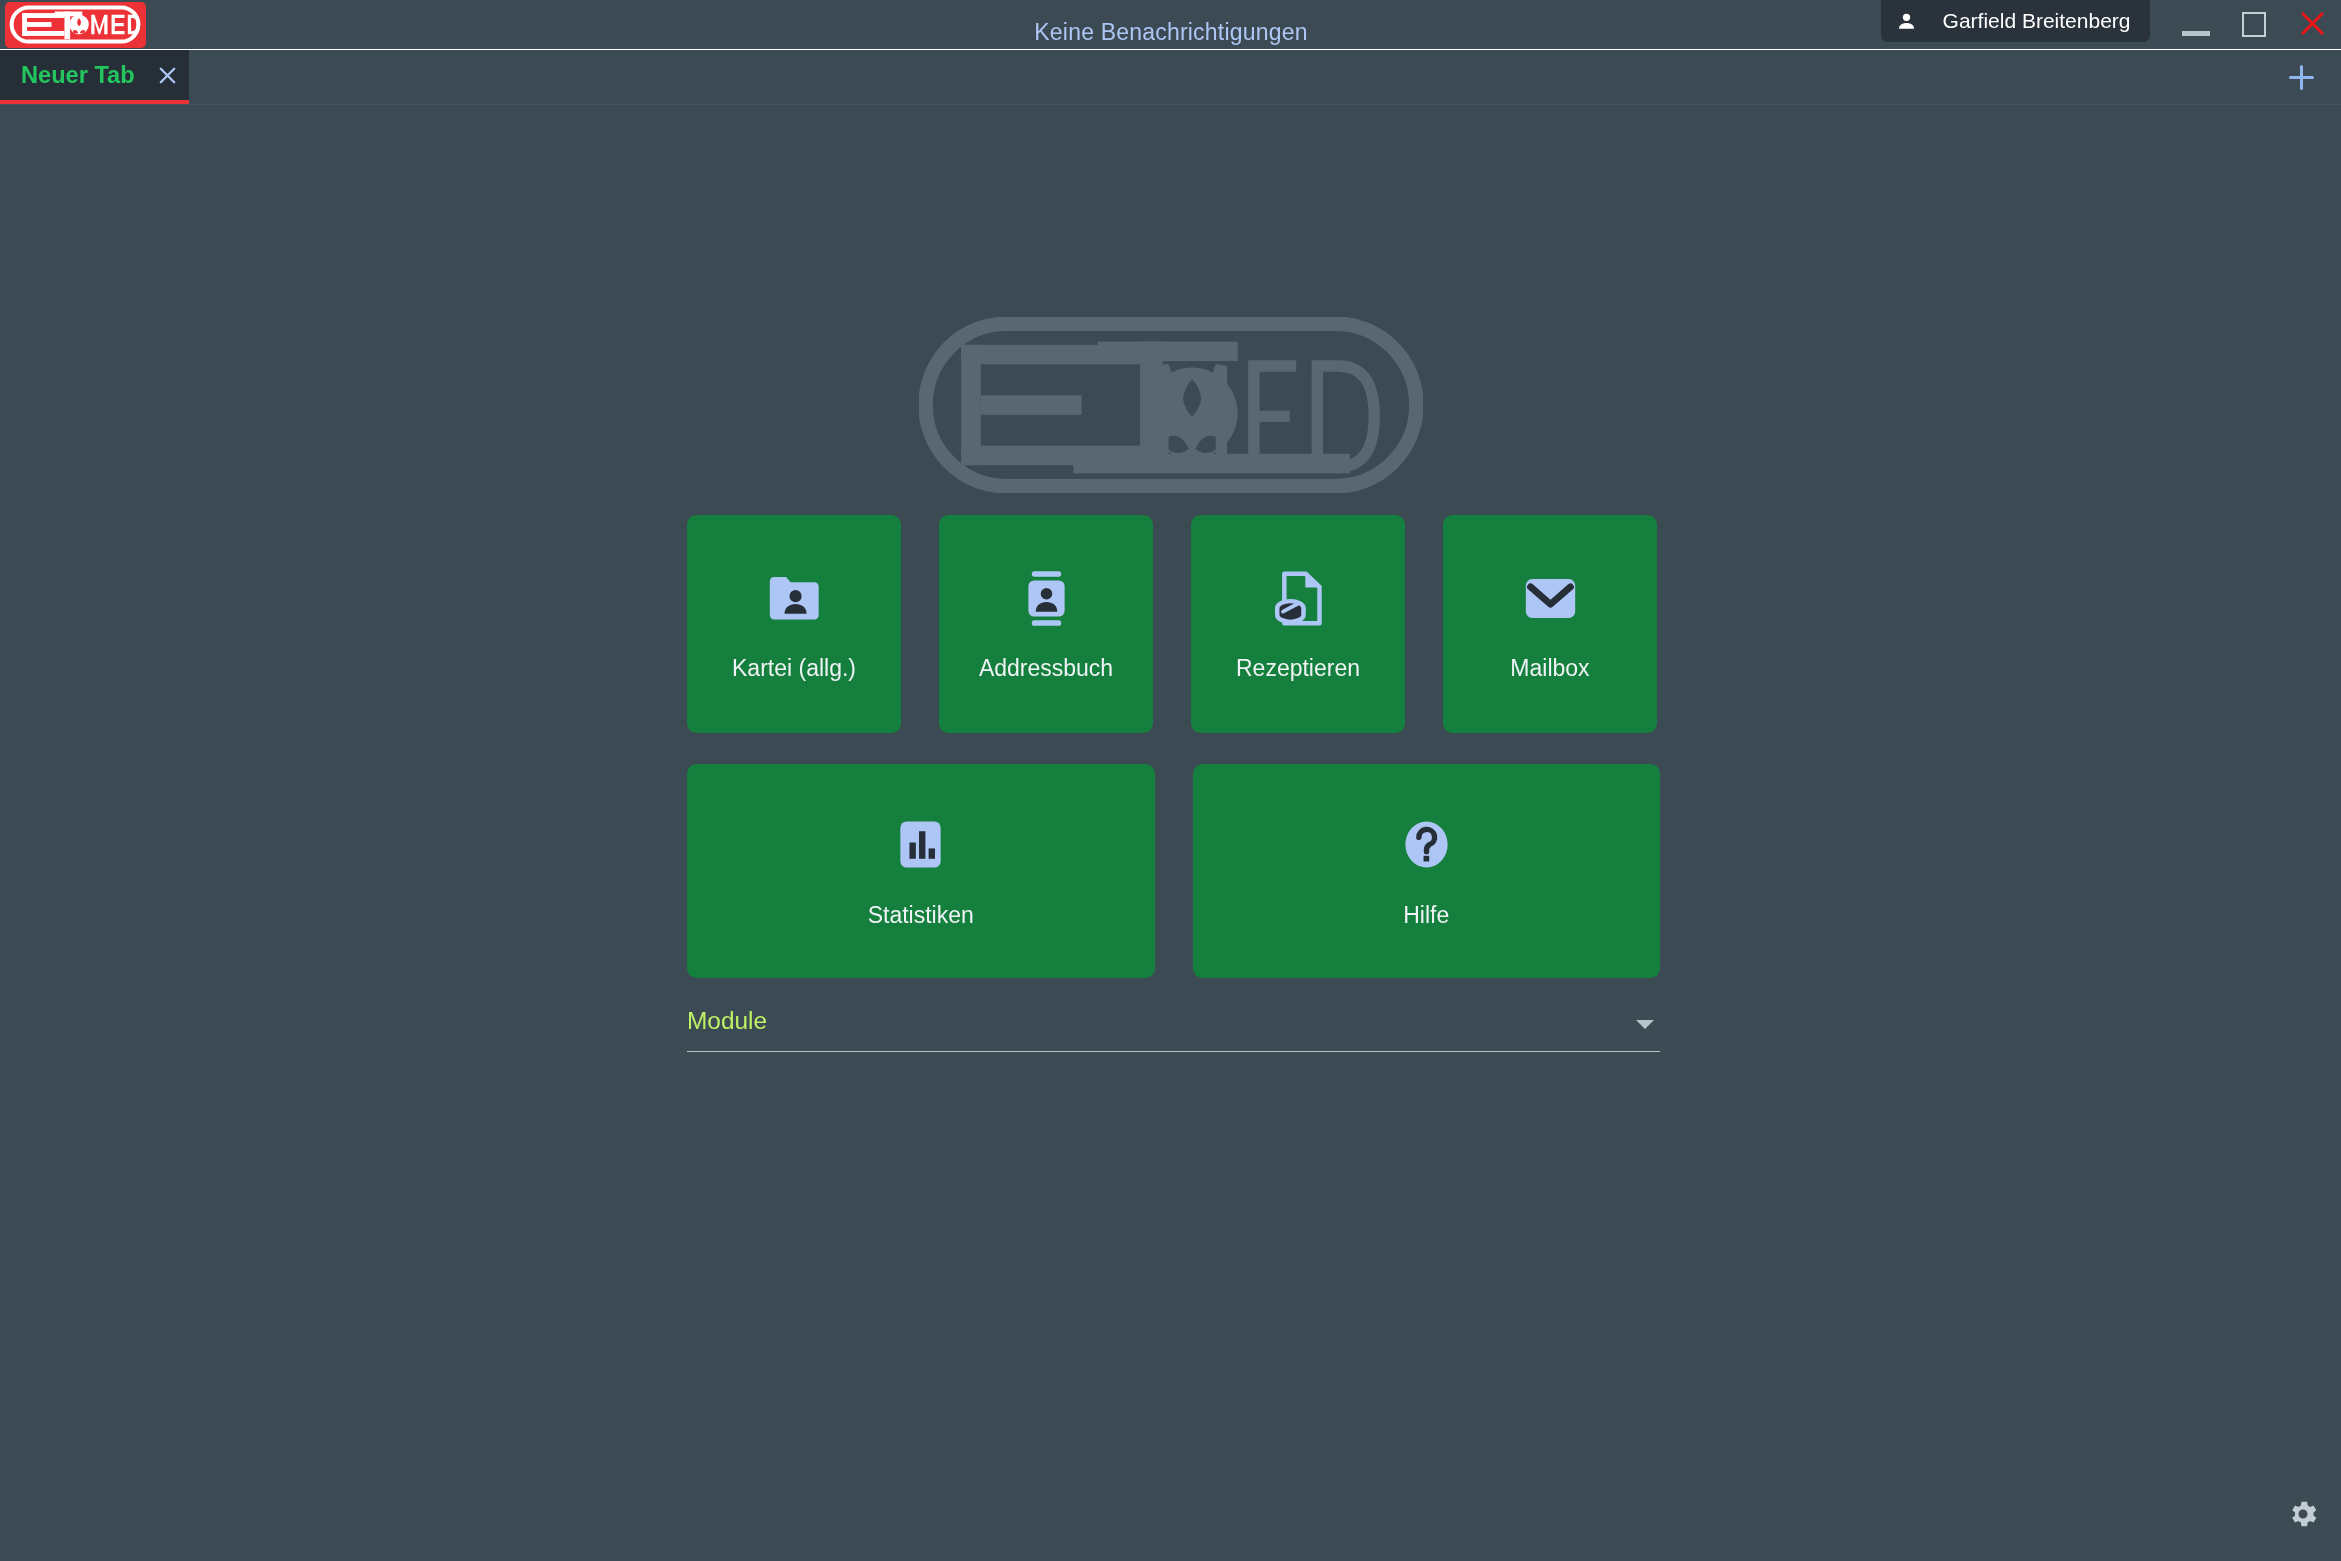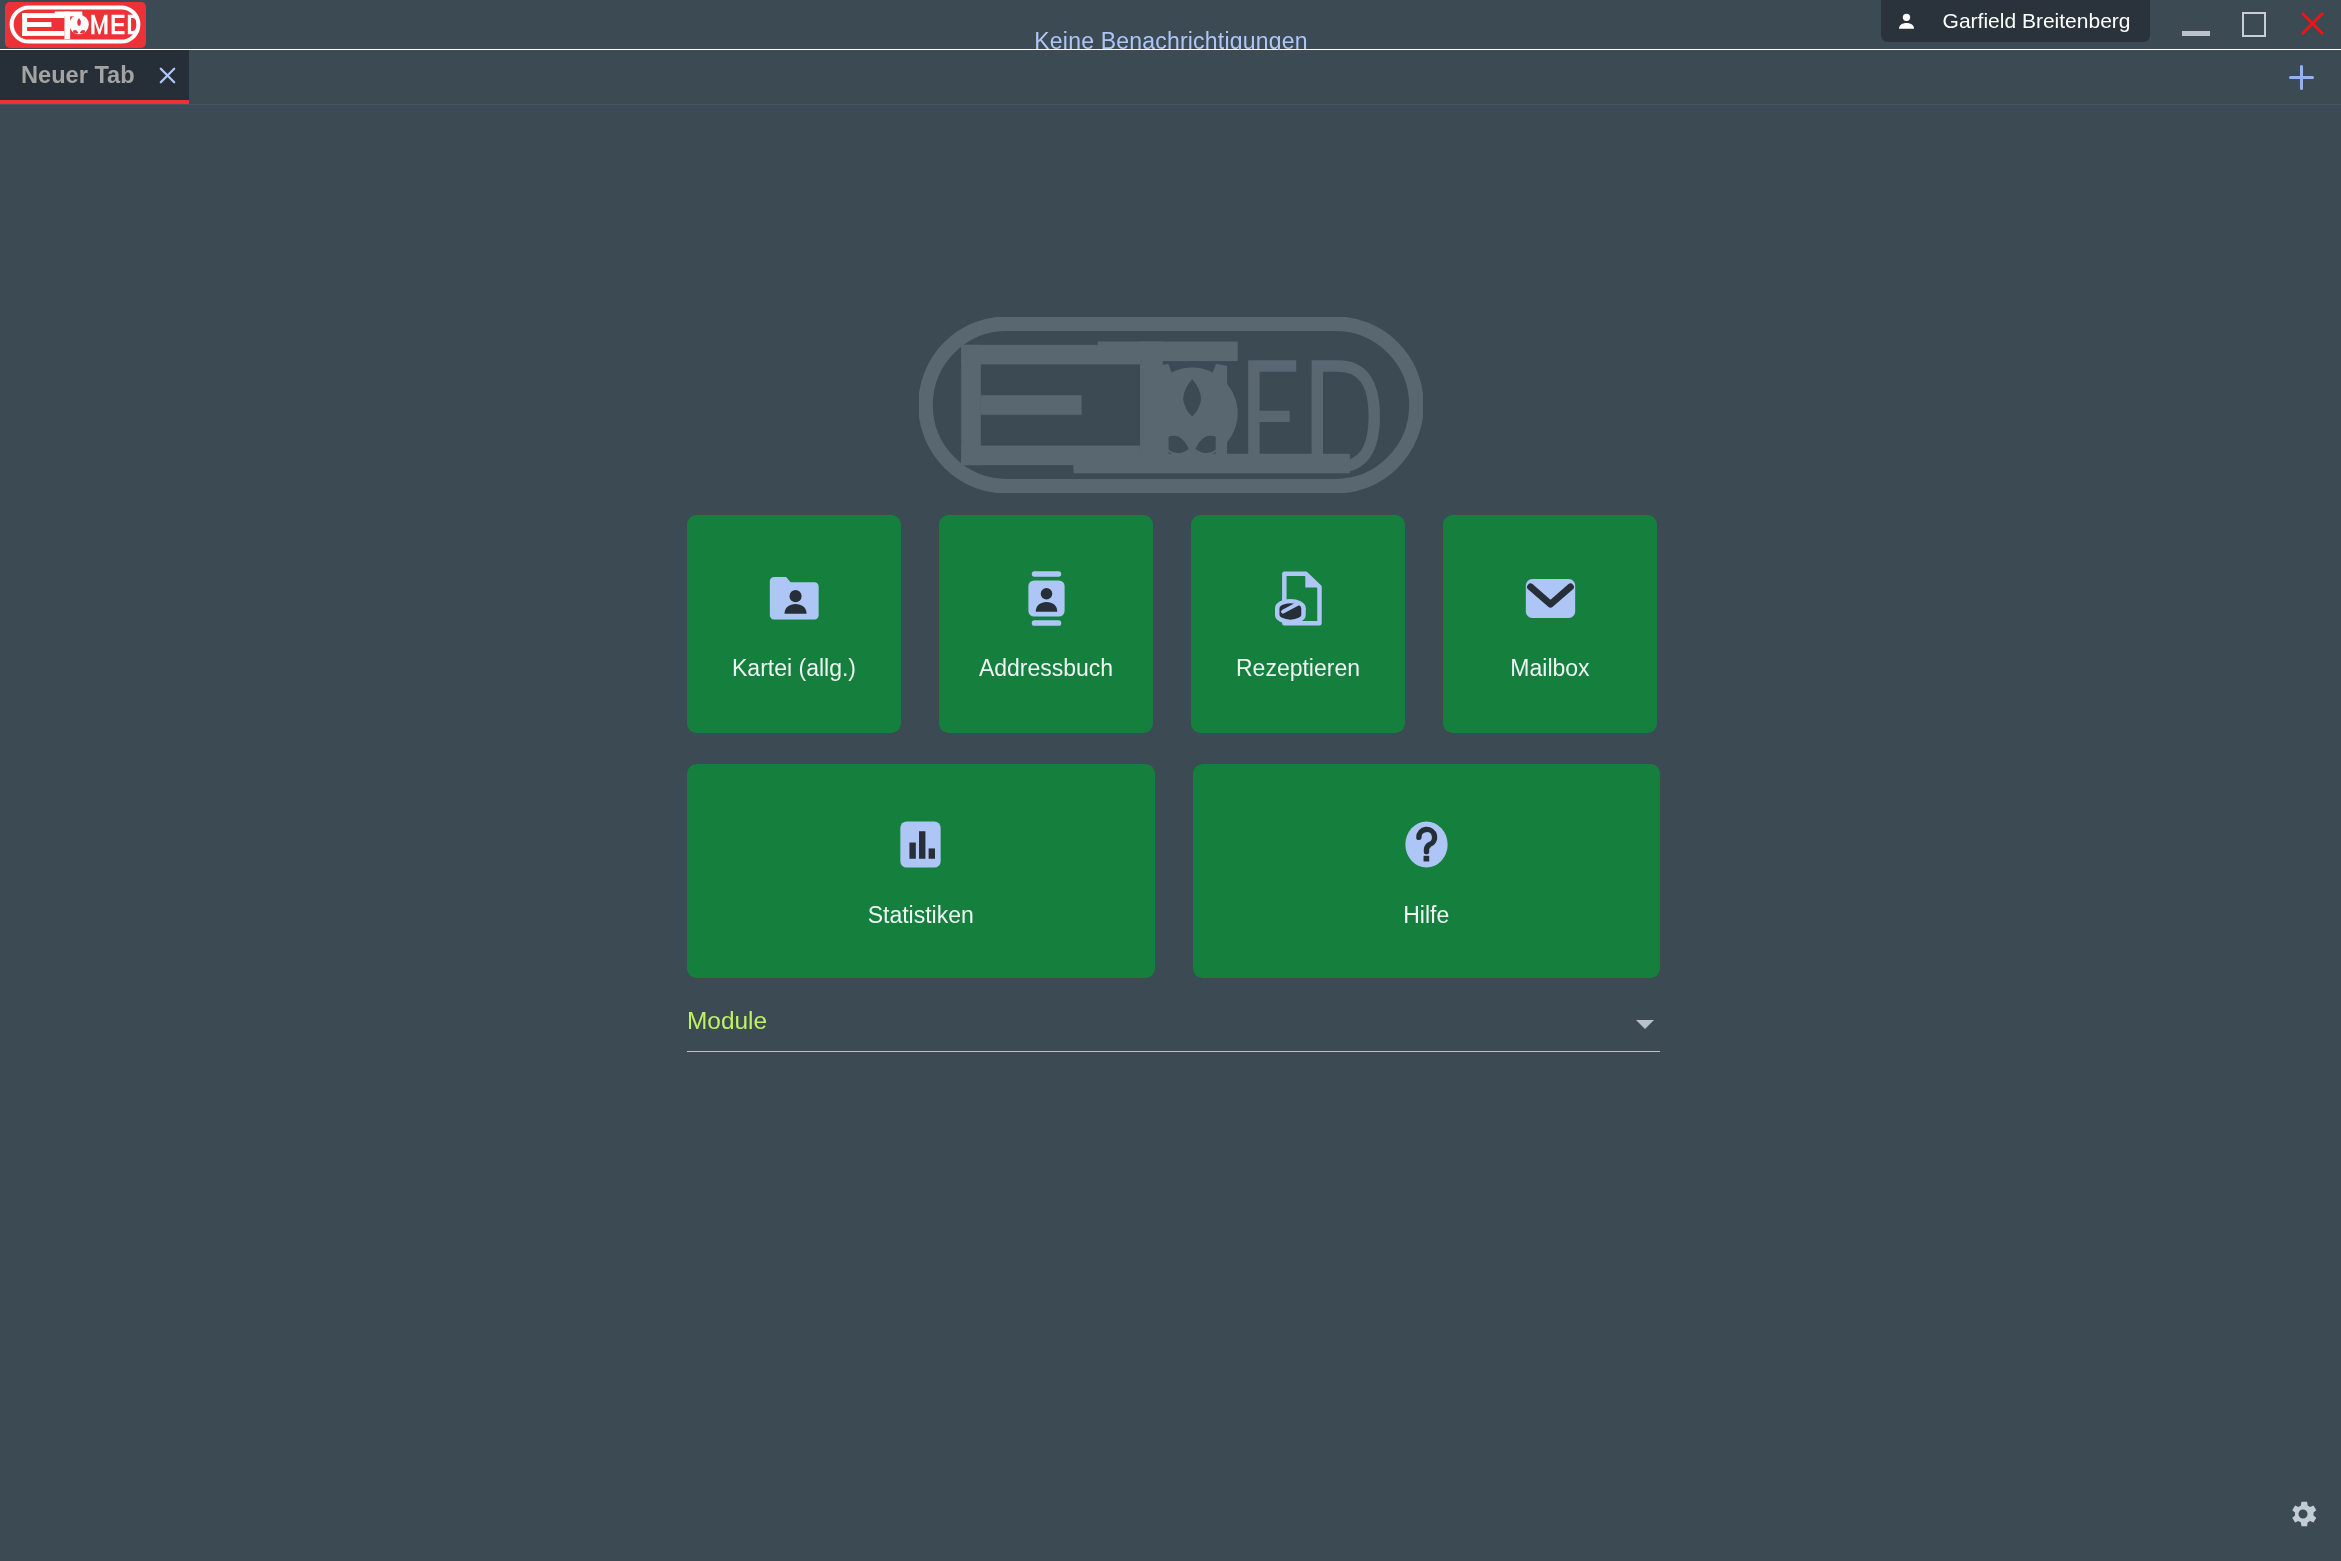--- a/index.html
+++ b/index.html
@@ -22,21 +22,21 @@
     position:absolute; left:4.9px; top:1.6px;
     width:141px; height:46px;
     background:#ed3237;
     border-radius:4.9px;
     display:flex; align-items:center; justify-content:center;
     overflow:hidden;
   }
   .brand svg{ display:block; }
 
   .notif{
-    position:absolute; left:0; top:17px; width:2342px; height:49px;
+    position:absolute; left:0; top:8px; width:2342px; height:49px;
     display:flex; align-items:center; justify-content:center;
     color:#aec6f5; font-size:23px; letter-spacing:0.2px;
     pointer-events:none;
   }
 
   .userchip{
     position:absolute; right:192px; top:0px;
     height:42px; padding:0 19.5px 0 14.6px;
     background:#2a333b;
     border-bottom-left-radius:6.5px; border-bottom-right-radius:6.5px;
@@ -62,21 +62,21 @@
     border-bottom:1.6px solid #46545f;
   }
   .tab{
     position:absolute; left:0; top:0;
     width:189px; height:54px;
     background:#262f37;
     display:flex; align-items:center; gap:21px;
     padding-left:21px;
     border-bottom:4.1px solid #ed3237;
   }
-  .tab .tlabel{ color:#a3a3a3; font-size:23.6px; font-weight:bold; }
+  .tab .tlabel{ color:#22c55e; font-size:23.6px; font-weight:bold; }
   .tab .tclose{ width:23px; height:23px; display:block; }
 
   .newtab{
     position:absolute; right:19.5px; top:6.5px;
     width:42px; height:42px;
     display:flex; align-items:center; justify-content:center;
   }
   .newtab svg{ display:block; }
 
   

